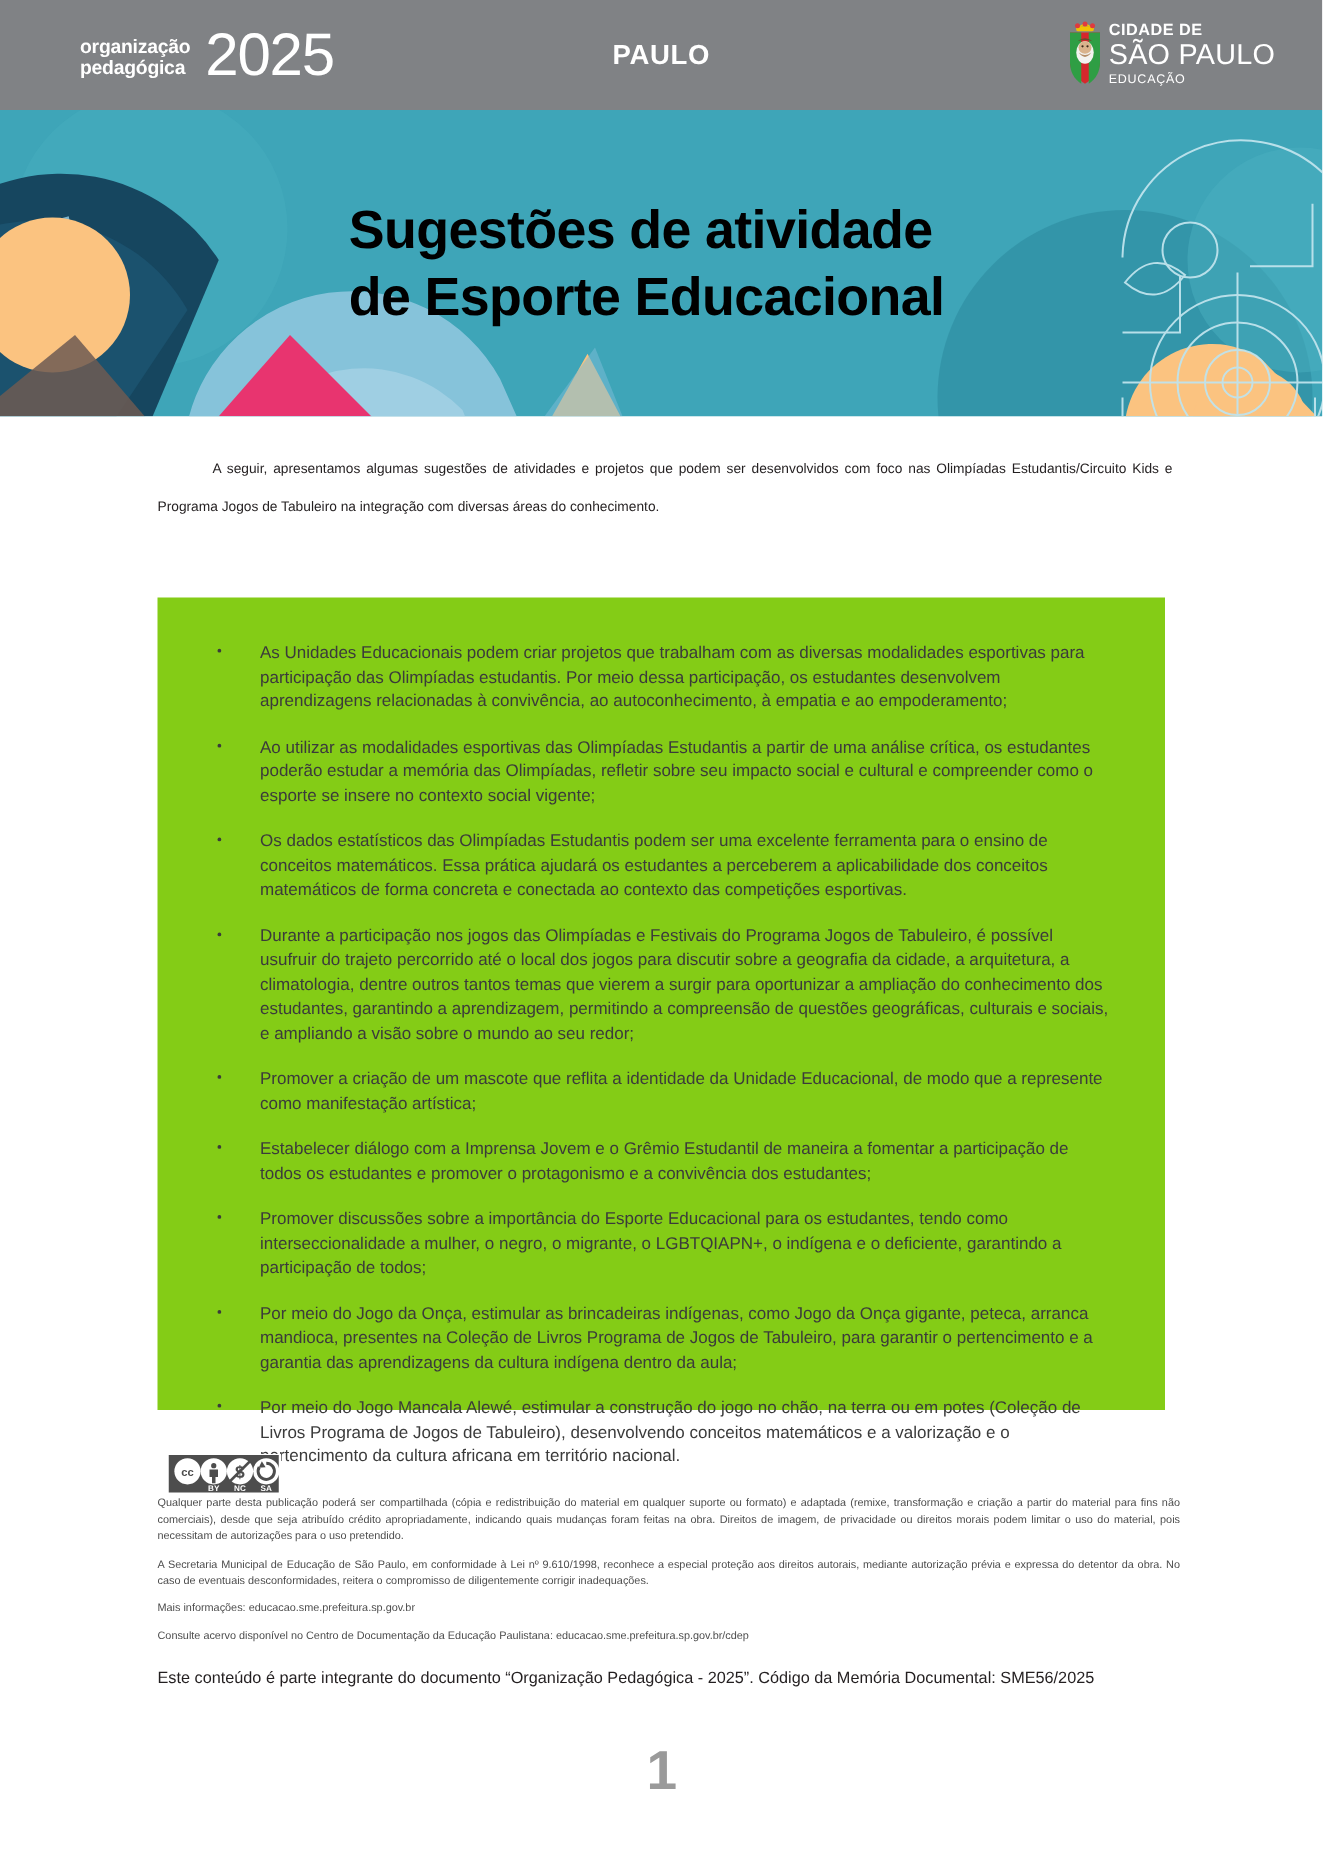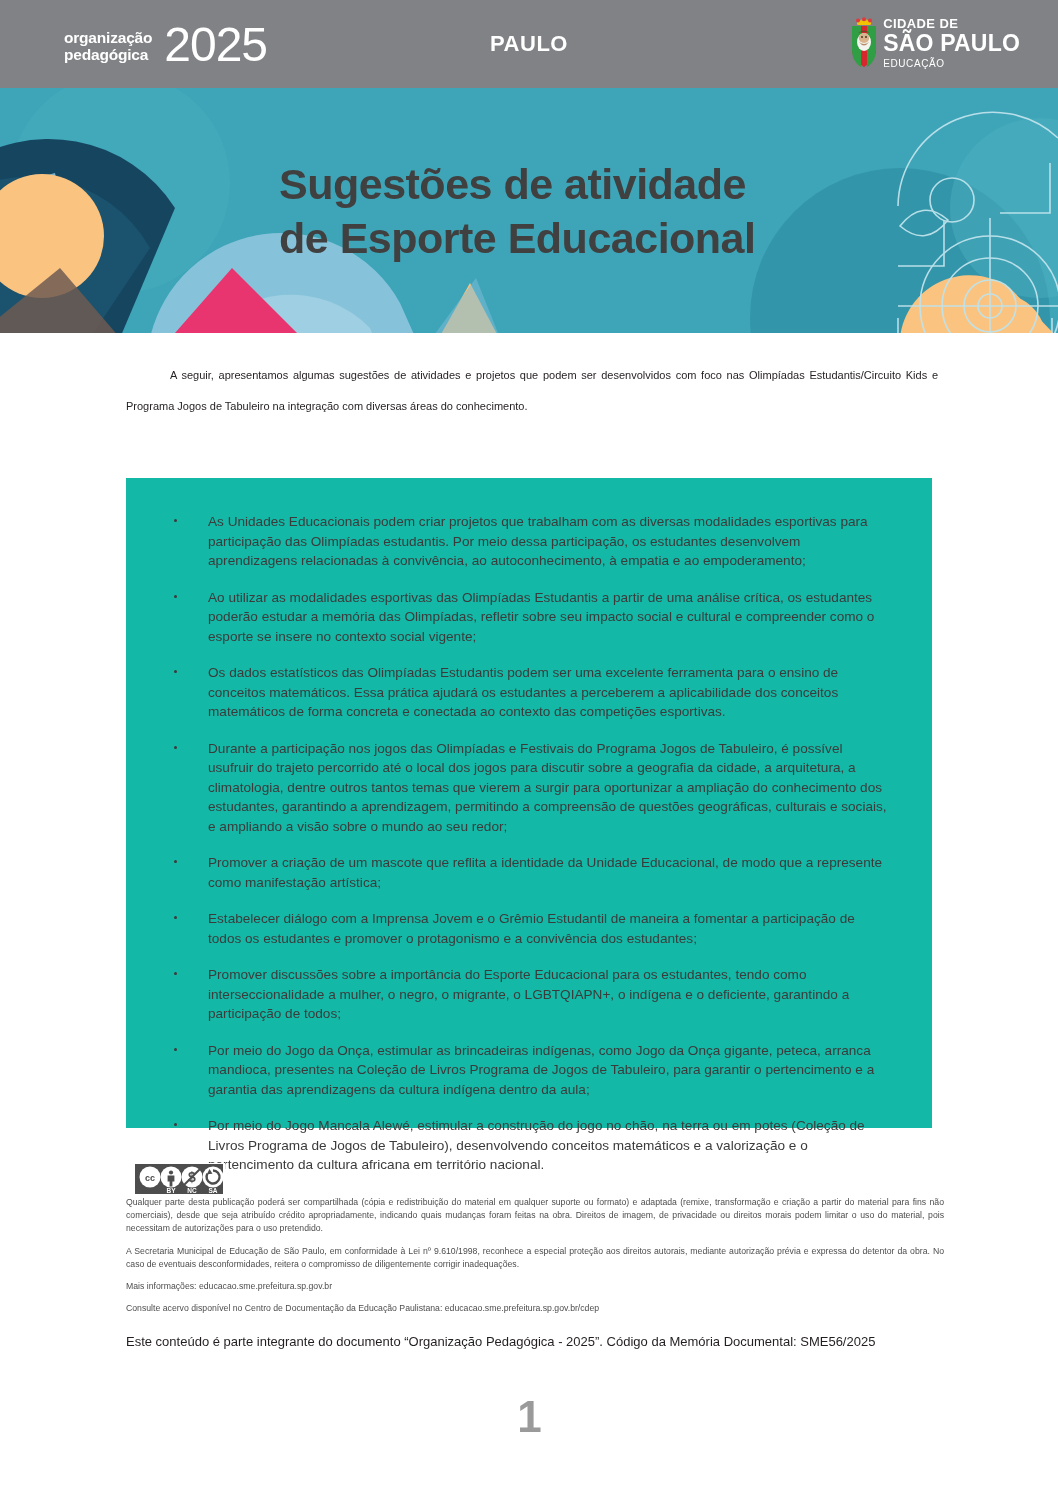--- a/index.html
+++ b/index.html
@@ -79,21 +79,21 @@
     position: absolute;
     right: 38px;
     top: 16px;
     display: flex;
     align-items: center;
     gap: 1px;
   }
   .coat-of-arms { width: 36px; height: 54px; display: block; }
   .logo-text { color: #ffffff; line-height: 1; }
   .logo-l1 { font-size: 13px; font-weight: bold; letter-spacing: 0.4px; }
-  .logo-l2 { font-size: 23px; font-weight: bold; letter-spacing: 0.2px; margin-top: 2px; }
+  .logo-l2 { font-size: 23px; font-weight: normal; letter-spacing: 0.2px; margin-top: 2px; }
   .logo-l3 { font-size: 10px; font-weight: normal; letter-spacing: 0.6px; margin-top: 4px; }
 
   
   .banner {
     position: absolute;
     left: 0;
     top: 88px;
     width: 1058px;
     height: 245px;
     background: #3ea5b8;
@@ -107,21 +107,21 @@
     top: 0;
     width: 1058px;
     height: 245px;
     display: flex;
     flex-direction: column;
     align-items: center;
     justify-content: center;
     pointer-events: none;
   }
   .banner-title .line {
-    color: #404040;
+    color: #000000;
     font-size: 43px;
     font-weight: bold;
     line-height: 54px;
     letter-spacing: -0.5px;
     width: 500px;
     text-align: left;
   }
 
   
   .intro {
@@ -136,21 +136,21 @@
     text-indent: 44px;
   }
 
   
   .beige-box {
     position: absolute;
     left: 126px;
     top: 478px;
     width: 806px;
     height: 650px;
-    background: #14b8a6;
+    background: #84cc16;
     box-sizing: border-box;
     padding: 34px 44px 20px 26px;
   }
   .bullet-list { margin: 0; padding: 0; list-style: none; }
   .bullet-item {
     position: relative;
     padding-left: 56px;
     margin-bottom: 17px;
     font-size: 13.6px;
     line-height: 19.5px;

